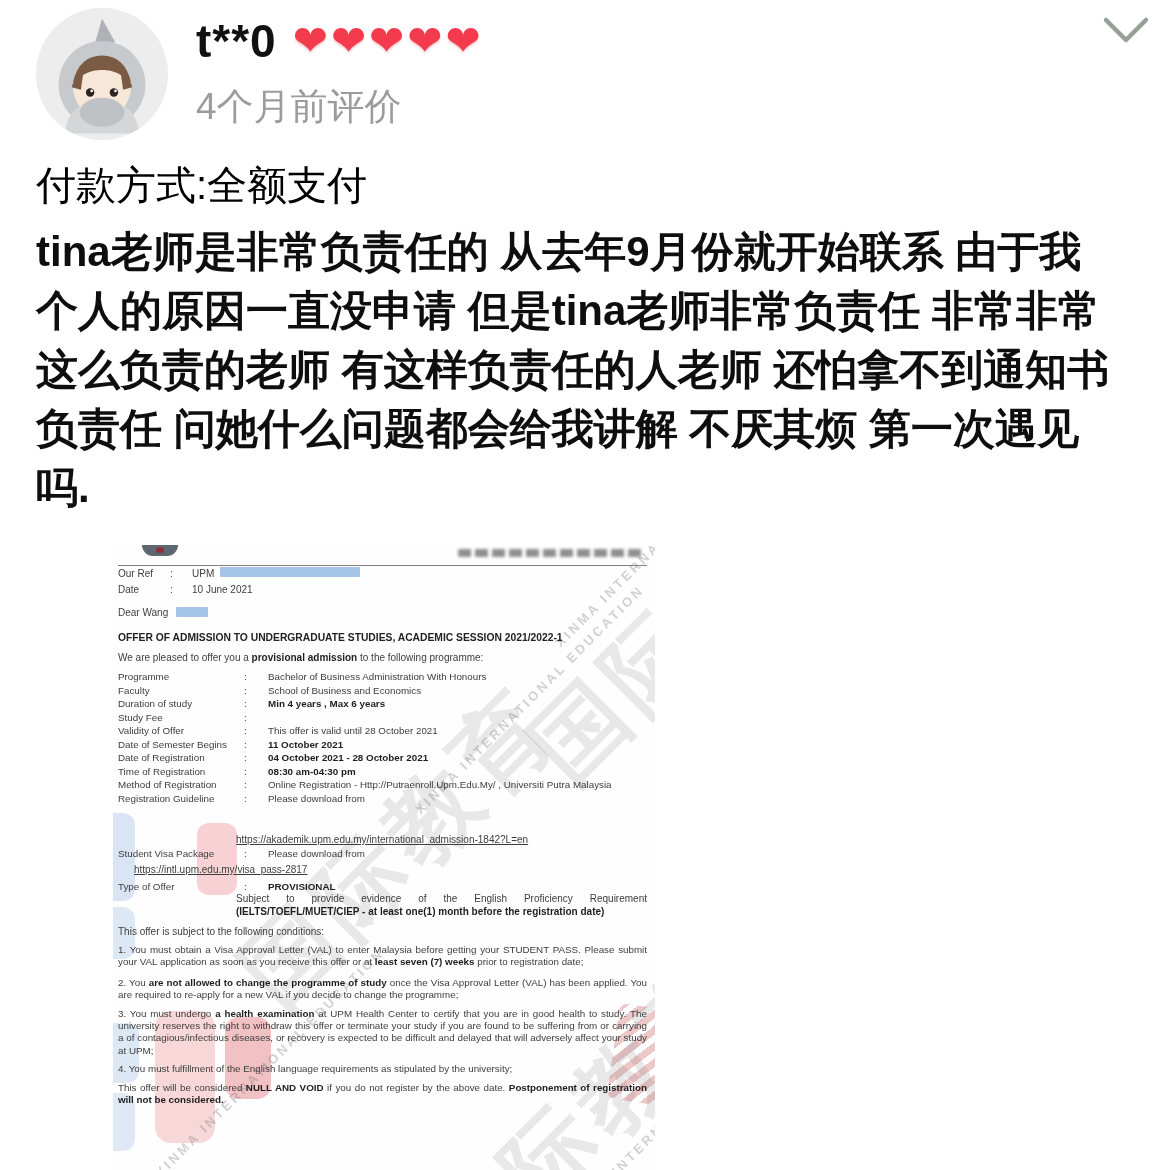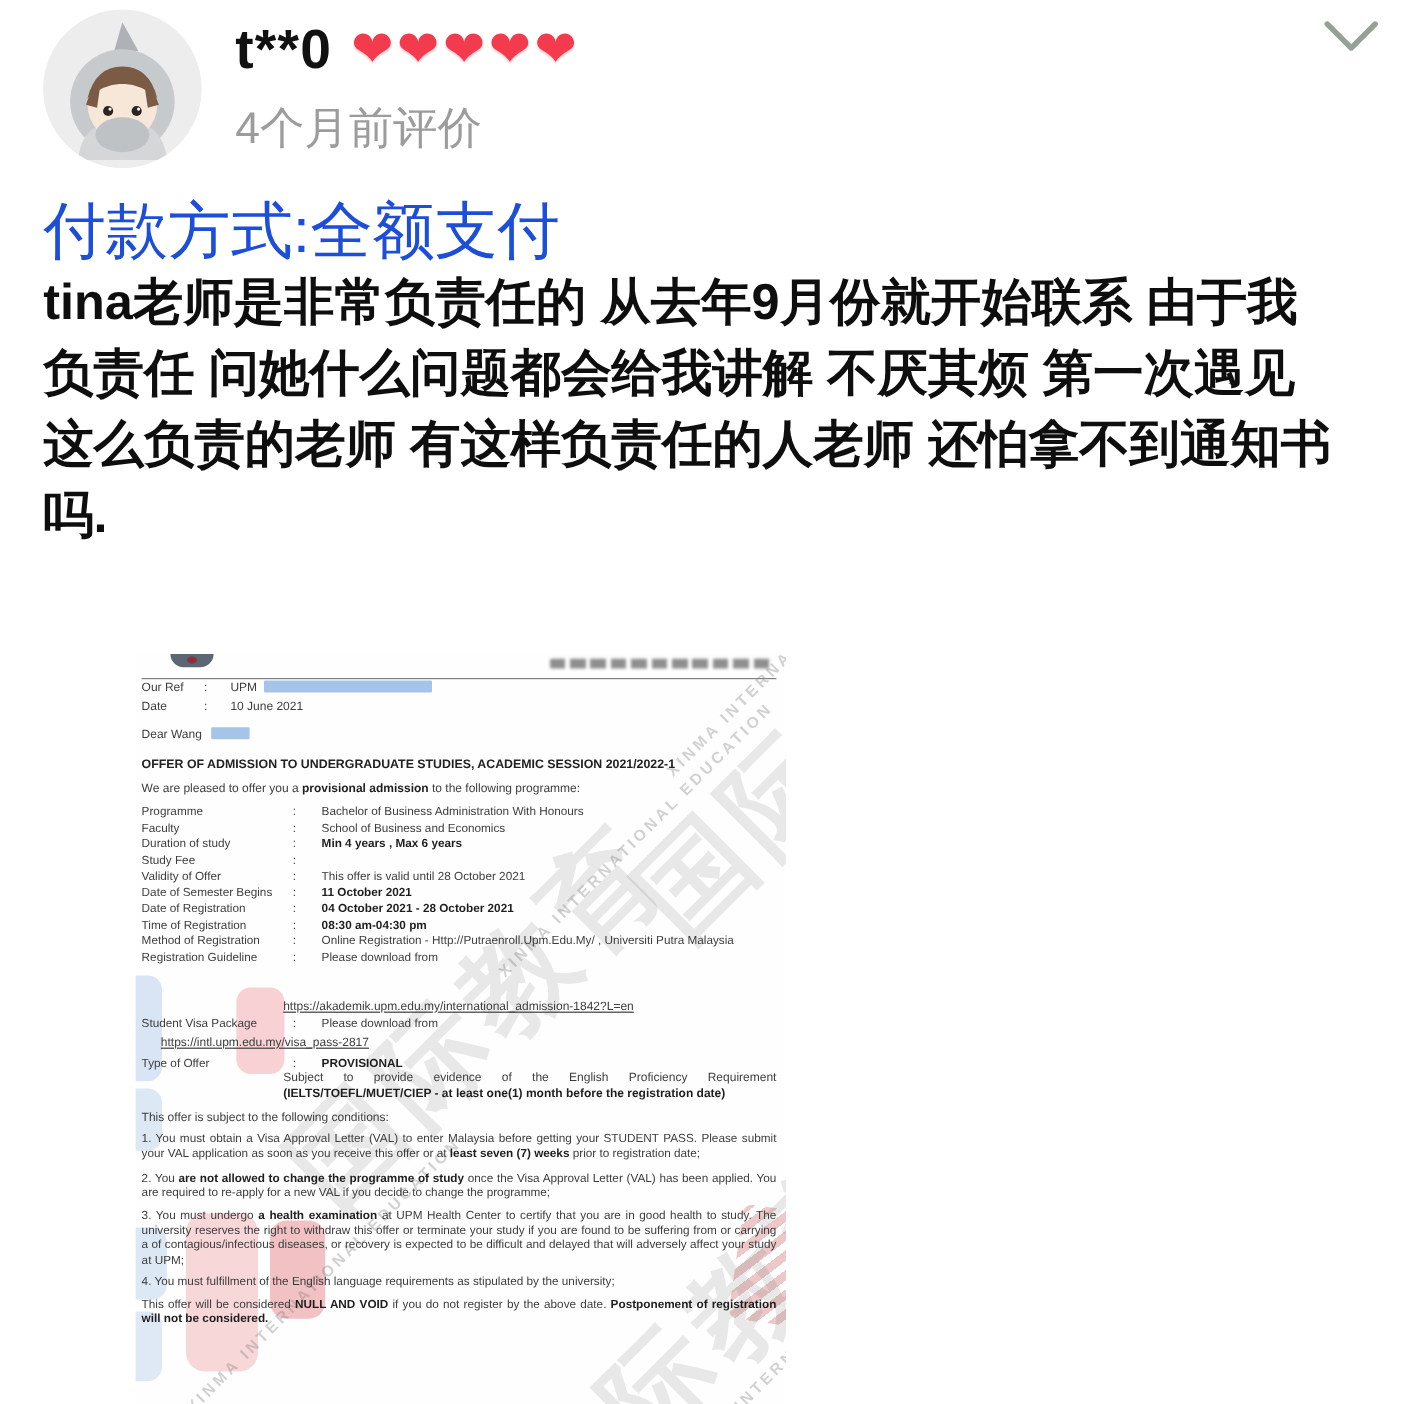--- a/index.html
+++ b/index.html
@@ -13,21 +13,21 @@
     background:#ededed; overflow:hidden; }
   .header-text { margin-left:160px; padding-top:8px; }
   .name-row { display:flex; align-items:center; gap:16px; }
   .username { font-size:46px; font-weight:700; color:#111; letter-spacing:1px; }
   .hearts { font-size:42px; color:#f43b4d; letter-spacing:3px; line-height:1;
     text-shadow:0 2px 2px rgba(220,40,60,.25); }
   .timestamp { margin-top:14px; font-size:37px; color:#9c9c9c; }
   .chevron-btn { position:absolute; right:14px; top:10px; width:60px; height:44px; }
 
   
-  .payment { position:absolute; left:36px; top:158px; font-size:52px; color:#1d4ed8; }
+  .payment { position:absolute; left:36px; top:158px; font-size:40px; color:#000000; }
   .review { position:absolute; left:36px; top:222px; width:1110px; font-size:42px;
     font-weight:600; color:#0e0e0e; }
   .review div { line-height:59px; white-space:nowrap; }
 
   
   .letter { position:absolute; left:113px; top:545px; width:542px; height:625px;
     background:#fefefe; overflow:hidden; color:#3d3d3d; font-size:10px; line-height:13px; }
   .letter b { color:#1e1e1e; }
 
   
@@ -102,22 +102,23 @@
   <div class="chevron-btn">
     <svg width="60" height="44" viewBox="0 0 60 44">
       <polyline points="10,10 30,30 50,10" fill="none" stroke="#96a096" stroke-width="4.5" stroke-linecap="round" stroke-linejoin="round"></polyline>
     </svg>
   </div>
 
   <div class="payment">付款方式:全额支付</div>
 
   <div class="review">
     <div>tina老师是非常负责任的 从去年9月份就开始联系 由于我</div>
+    <div>个人的原因一直没申请 但是tina老师非常负责任 非常非常</div>
+    <div>这么负责的老师 有这样负责任的人老师 还怕拿不到通知书</div>
     <div>负责任 问她什么问题都会给我讲解 不厌其烦 第一次遇见</div>
-    <div>这么负责的老师 有这样负责任的人老师 还怕拿不到通知书</div>
     <div>吗.</div>
   </div>
 
   <div class="letter">
 
     <div class="blob" style="left:-14px;top:268px;width:36px;height:88px;border-radius:12px;background:rgba(173,200,233,.45);"></div>
     <div class="blob" style="left:84px;top:278px;width:40px;height:72px;border-radius:12px;background:rgba(240,163,168,.5);"></div>
     <div class="blob" style="left:-14px;top:362px;width:36px;height:52px;border-radius:12px;background:rgba(173,200,233,.4);"></div>
     <div class="blob" style="left:-14px;top:478px;width:40px;height:60px;border-radius:12px;background:rgba(173,200,233,.4);"></div>
     <div class="blob" style="left:42px;top:466px;width:60px;height:132px;border-radius:16px;background:rgba(240,163,168,.42);"></div>

